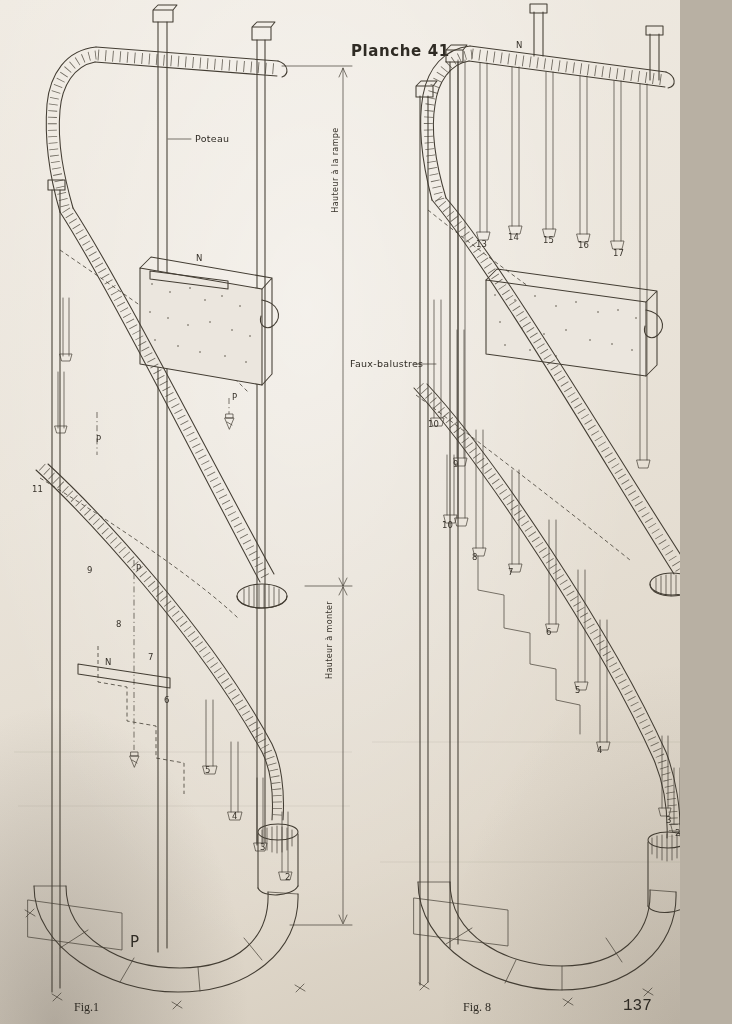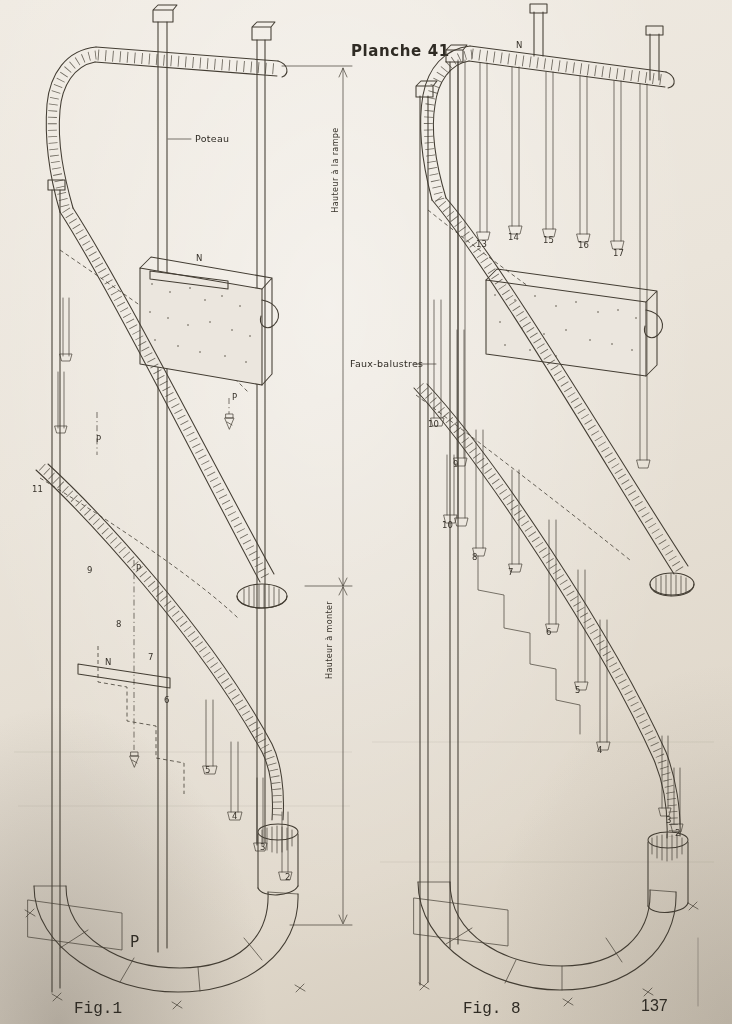--- a/index.html
+++ b/index.html
@@ -1,30 +1,30 @@
 <!DOCTYPE html>
 <html><head>
 <meta charset="utf-8">
 <style>
   html,body{margin:0;padding:0;background:#b7af a2;}
   body{background:#b8b0a3;}
   .page{
-    position:relative;width:732px;height:1024px;overflow:hidden;
+    position:relative;width:680px;height:1024px;overflow:hidden;
     background:
       radial-gradient(ellipse at 8% 100%, rgba(74,66,56,.30), rgba(74,66,56,0) 22%),
       radial-gradient(ellipse at 100% 100%, rgba(74,66,56,.18), rgba(74,66,56,0) 25%),
       radial-gradient(ellipse at 45% 30%, rgba(255,255,255,.45), rgba(255,255,255,0) 65%),
       linear-gradient(160deg,#f0ebe3 0%,#eae4da 40%,#e0d8cb 78%,#d2c9ba 100%);
     font-family:"DejaVu Sans",sans-serif;color:#2f2b24;
   }
   .title{position:absolute;left:351px;top:42px;font-size:15px;font-weight:bold;letter-spacing:.6px;}
-  .caption{position:absolute;font-family:Liberation Mono, monospace;font-size:16px;}
+  .caption{position:absolute;font-family:Liberation Serif, serif;font-size:12px;}
   .cap1{left:74px;top:1000px;}
   .cap2{left:463px;top:1000px;}
-  .pageno{position:absolute;left:641px;top:997px;font-family:Liberation Sans, sans-serif;font-size:16px;}
+  .pageno{position:absolute;left:623px;top:997px;font-family:Liberation Mono, monospace;font-size:16px;}
   svg.art{position:absolute;left:0;top:0;}
   .s{stroke:#433d33;fill:none;stroke-width:1.05;stroke-linecap:round;stroke-linejoin:round;}
   .thin{stroke:#433d33;fill:none;stroke-width:.7;stroke-linecap:round;}
   .dash{stroke:#433d33;fill:none;stroke-width:.8;stroke-dasharray:4 3;}
   .dd{stroke:#433d33;fill:none;stroke-width:.7;stroke-dasharray:6 3 1.2 3;}
   .tick{stroke:#433d33;fill:none;stroke-width:11;stroke-dasharray:.9 6.4;opacity:.75;}
   .tick2{stroke:#433d33;fill:none;stroke-width:9;stroke-dasharray:.8 5.6;opacity:.75;}
   .fillp{fill:#ebe6de;stroke:#433d33;stroke-width:1.05;stroke-linejoin:round;}
   .dots{stroke:#4a4438;fill:none;stroke-width:1.5;stroke-linecap:round;}
   .ghost{stroke:#6b6357;fill:none;stroke-width:1;opacity:.10;}

